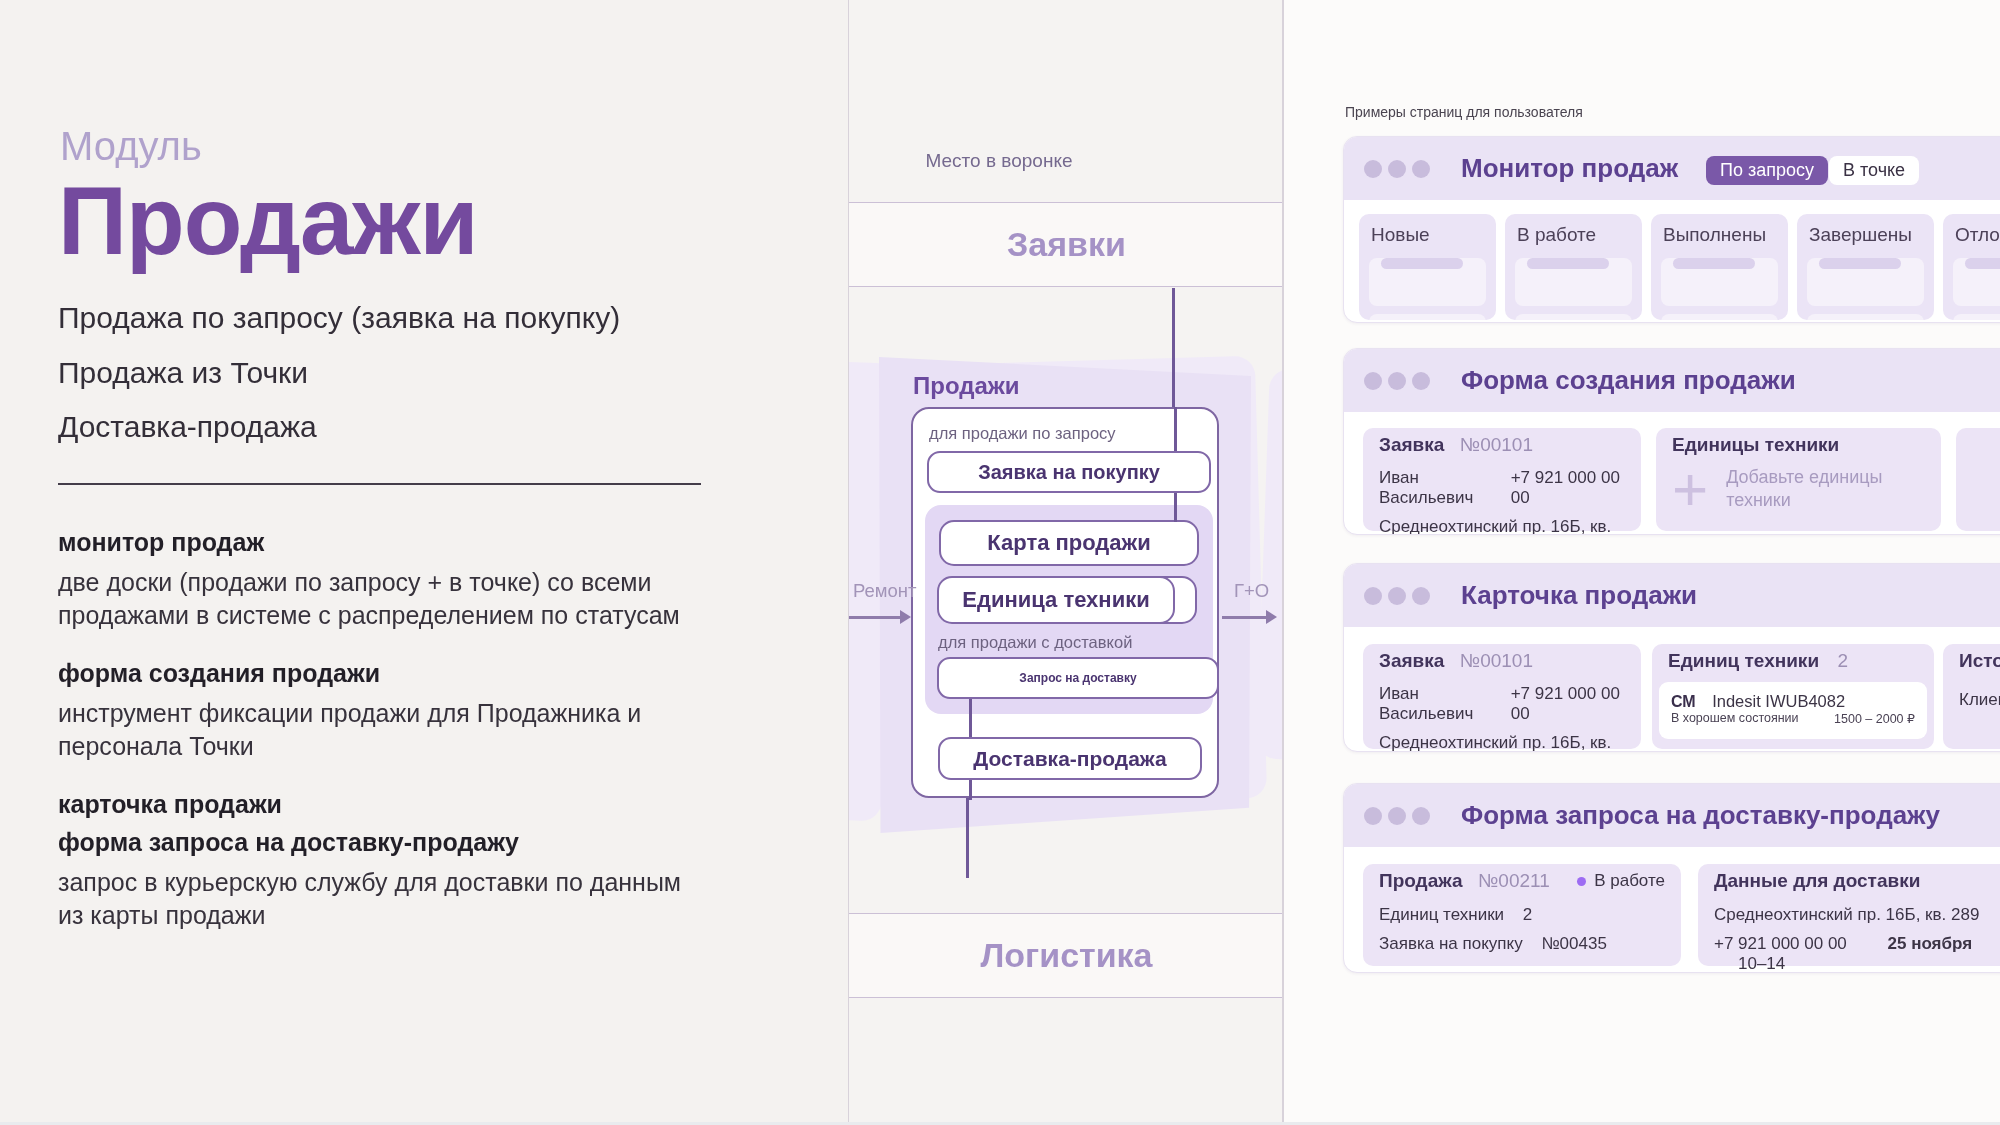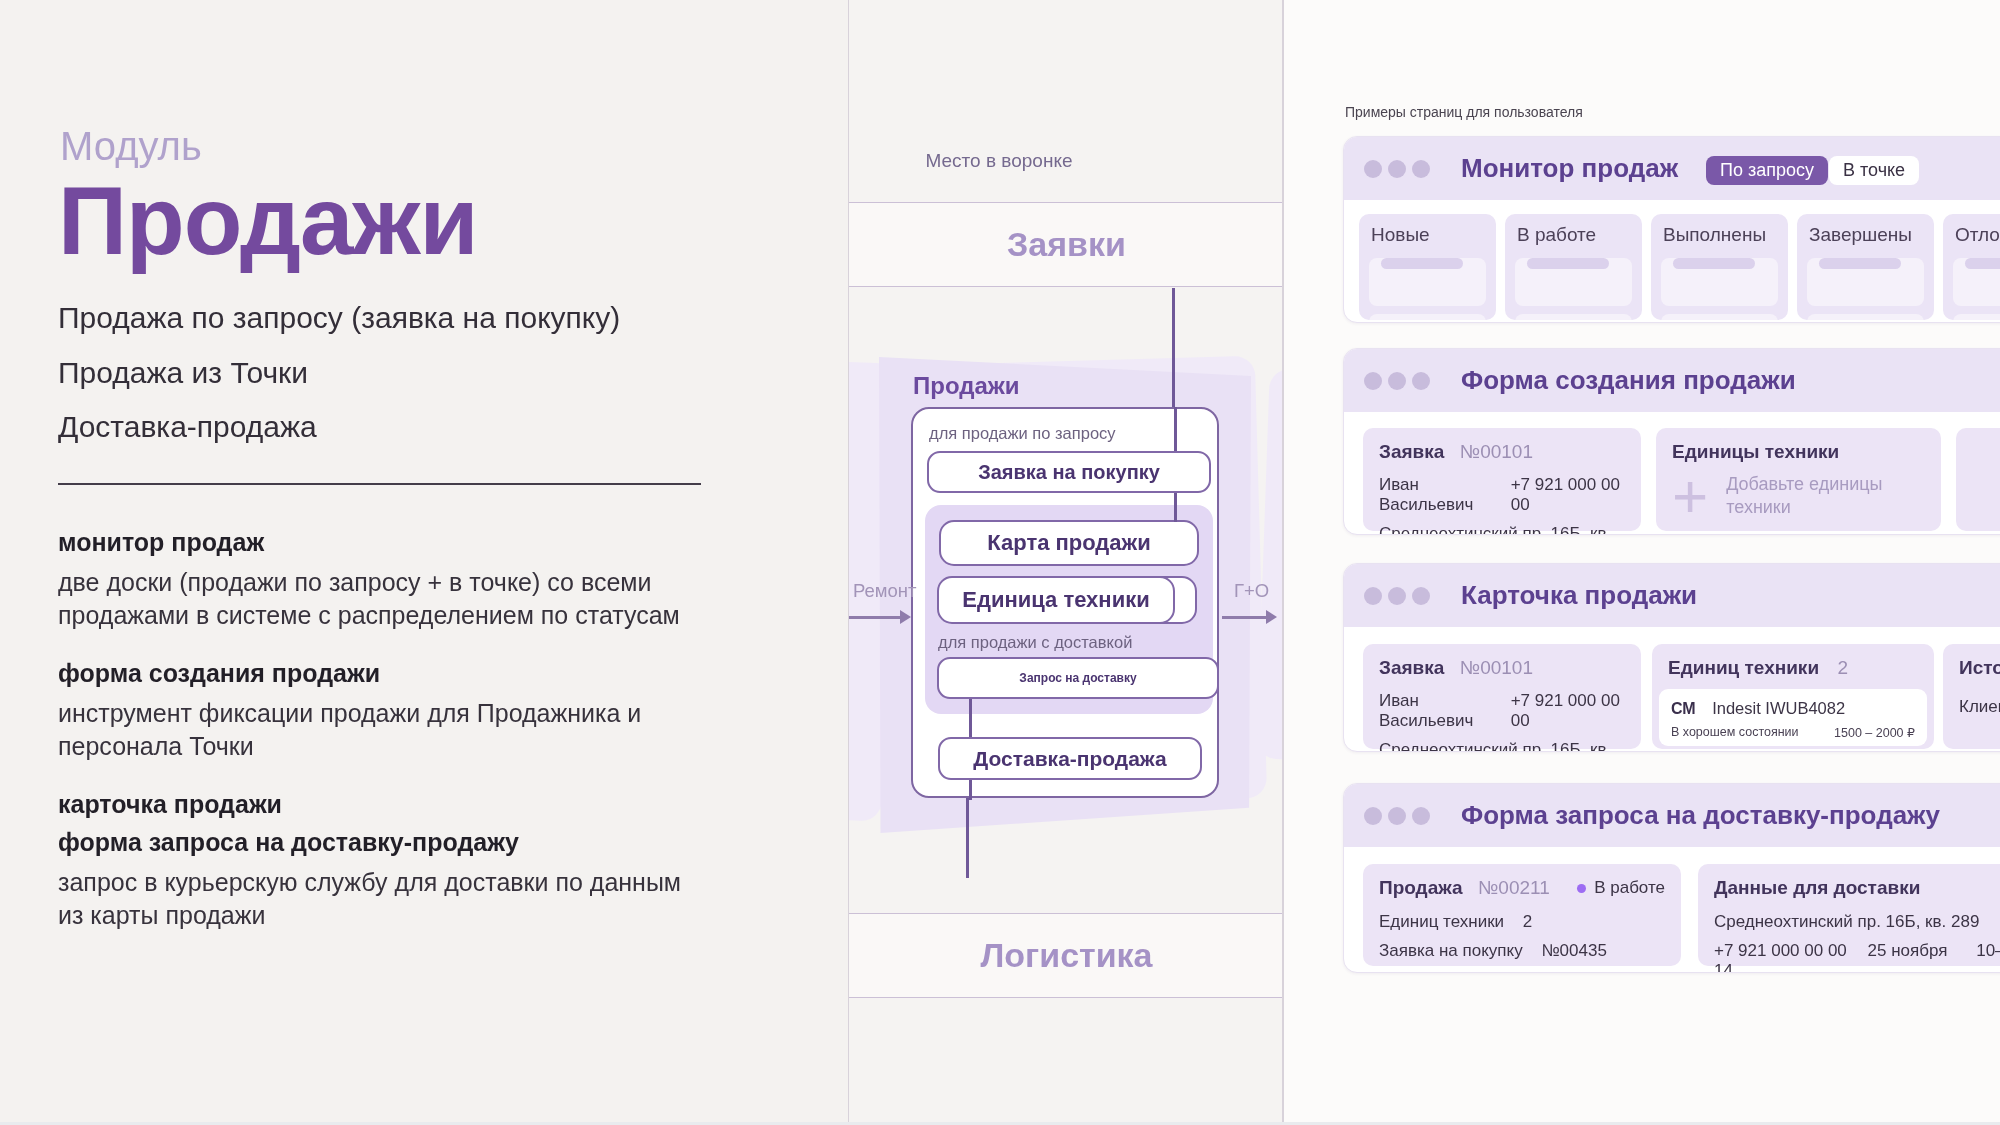--- a/index.html
+++ b/index.html
@@ -68,33 +68,33 @@
   .mock-title { position:absolute; left:117px; font-size:26px; font-weight:700; color:#5c4190; line-height:63px; top:0; }
   .chip { position:absolute; top:19px; height:29px; border-radius:8px; font-size:18px; line-height:29px; padding:0 14px; }
   .chip-active { left:362px; background:#7a58a8; color:#fff; }
   .chip-inactive { left:485px; background:#fff; color:#3a3144; }
   .board-cols { position:absolute; left:15px; top:77px; display:flex; gap:9px; }
   .board-col { width:137px; height:106px; background:#ebe4f6; border-radius:10px; overflow:hidden; }
   .board-col-label { padding:10px 0 0 12px; font-size:19px; color:#4c4158; }
   .ph-card { margin:11px 10px 0 10px; height:48px; background:#f5f1fa; border-radius:8px; }
   .ph-pill { margin:12px 0 0 12px; width:82px; height:11px; border-radius:6px; background:#dbd1ec; }
   .ph-card2 { margin:8px 10px 0 10px; height:40px; background:#f5f1fa; border-radius:8px; }
-  .info-block { position:absolute; background:#ece4f6; border-radius:10px; padding:13px 16px; }
+  .info-block { position:absolute; background:#ece4f6; border-radius:10px; padding:6px 16px; }
   .lbl-b { font-size:19px; font-weight:700; color:#42345c; }
   .lbl-num { font-size:19px; color:#9c8fb4; margin-left:11px; }
   .lbl-count { font-size:19px; color:#9c8fb4; margin-left:14px; }
   .body-line { font-size:17px; color:#3c3446; }
   .row-gap { display:flex; gap:12px; }
   .plus-row { display:flex; align-items:center; gap:18px; margin-top:10px; }
   .plus-glyph { font-size:62px; font-weight:400; color:#cdc0e0; line-height:44px; }
   .placeholder-txt { font-size:18px; line-height:23px; color:#a89bc0; width:170px; }
   .unit-card { margin:10px -9px 0 -9px; height:57px; background:#fff; border-radius:9px; padding:10px 12px; }
   .unit-type { font-size:16px; font-weight:700; color:#3a2f4c; }
   .unit-model { font-size:16.5px; color:#3c3446; margin-left:12px; }
-  .unit-meta { display:flex; justify-content:space-between; margin-top:7px; }
+  .unit-meta { display:flex; justify-content:space-between; }
   .unit-meta span { font-size:12.5px; color:#4a4254; }
   .status-wrap { display:flex; align-items:center; gap:8px; }
   .status-dot { width:9px; height:9px; border-radius:50%; background:#9d6cf3; }
   .bottom-strip { left:0; top:1122px; width:2000px; height:3px; background:#e9ebee; }
 </style>
 </head>
 <body>
 
 <div class="page">
 
@@ -313,20 +313,20 @@
       <div class="body-line" style="margin-top:9px;">
         <span>Заявка на покупку</span>
         <span style="margin-left:14px;">№00435</span>
       </div>
     </div>
     <div class="info-block" style="left:354px; top:80px; width:333px; height:102px;">
       <div class="lbl-b">Данные для доставки</div>
       <div class="body-line" style="margin-top:13px;">Среднеохтинский пр. 16Б, кв. 289</div>
       <div class="body-line" style="margin-top:9px;">
         <span>+7 921 000 00 00</span>
-        <span style="margin-left:16px;">25 ноября</span>
+        <span style="margin-left:36px;font-weight:bold;">25 ноября</span>
         <span style="margin-left:24px;">10–14</span>
       </div>
     </div>
   </div>
 
   <div class="abs bottom-strip"></div>
 </div>
 
 </body></html>

